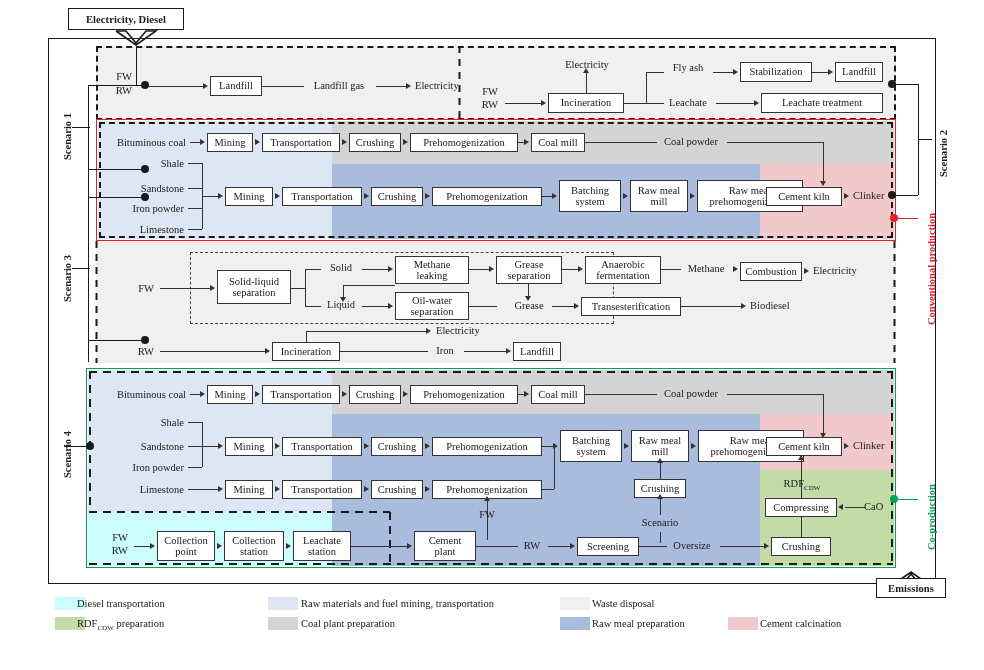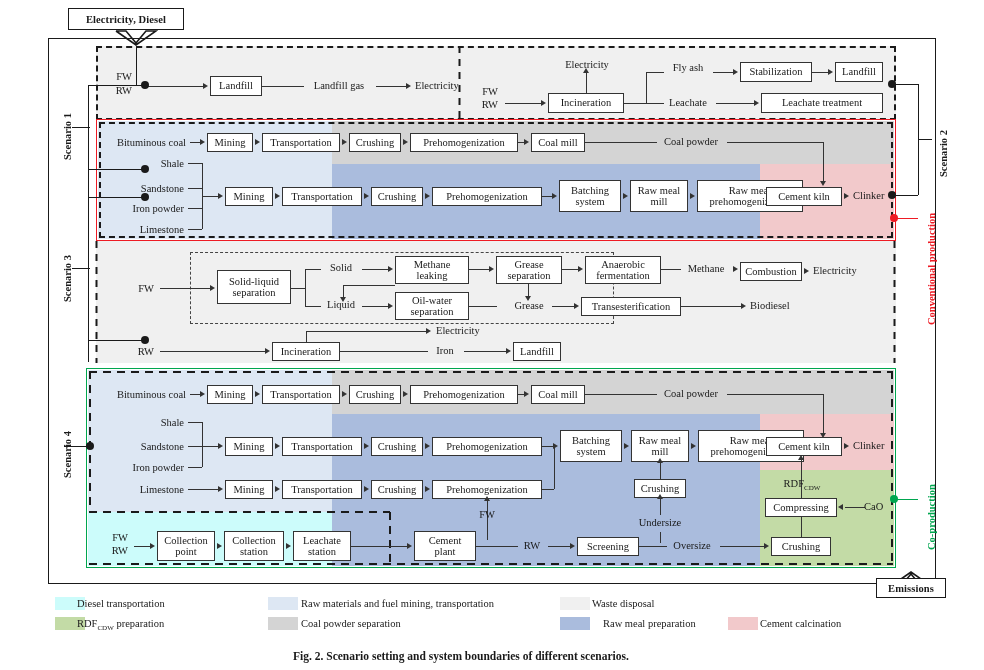--- a/index.html
+++ b/index.html
@@ -374,21 +374,21 @@
   <div class="pbox" style="left:766px;top:437px;width:76px;height:19px;">Cement kiln</div>
   <div class="arrow right" style="left:844px;top:443px;"></div>
   <div class="lbl" style="left:853px;top:440px;">Clinker</div>
 
   <div class="vline" style="left:660px;top:462px;height:17px;"></div>
   <div class="arrow up" style="left:657px;top:458px;"></div>
 
   <div class="pbox" style="left:634px;top:479px;width:52px;height:19px;">Crushing</div>
   <div class="vline" style="left:660px;top:498px;height:17px;"></div>
   <div class="arrow up" style="left:657px;top:494px;"></div>
-  <div class="lbl c" style="left:630px;top:517px;width:60px;">Undersize</div>
+  <div class="lbl c" style="left:630px;top:517px;width:60px;">Scenario</div>
   <div class="vline" style="left:660px;top:532px;height:11px;"></div>
 
   <div class="vline" style="left:487px;top:500px;height:40px;"></div>
   <div class="arrow up" style="left:484px;top:496px;"></div>
   <div class="lbl c" style="left:467px;top:509px;width:40px;">FW</div>
 
   <div class="lbl r" style="left:98px;top:532px;width:30px;">FW</div>
   <div class="lbl r" style="left:98px;top:545px;width:30px;">RW</div>
   <div class="hline" style="left:134px;top:546px;width:18px;"></div>
   <div class="arrow right" style="left:150px;top:543px;"></div>
@@ -485,26 +485,22 @@
 
   <div class="swatch" style="left:560px;top:597px;background:#f0f0f0;"></div>
   <div class="legend-text" style="left:592px;top:598px;">Waste disposal</div>
 
   <div class="swatch" style="left:55px;top:617px;background:#c3dba6;"></div>
   <div class="legend-text" style="left:77px;top:618px;">
     <span>RDF</span><sub>CDW</sub><span> preparation</span>
   </div>
 
   <div class="swatch" style="left:268px;top:617px;background:#d4d4d4;"></div>
-  <div class="legend-text" style="left:301px;top:618px;">Coal powder separation</div>
+  <div class="legend-text" style="left:301px;top:618px;">Coal plant preparation</div>
 
   <div class="swatch" style="left:560px;top:617px;background:#aabcdd;"></div>
-  <div class="legend-text" style="left:592px;top:618px;margin-left:11px;">Raw meal preparation</div>
+  <div class="legend-text" style="left:592px;top:618px;">Raw meal preparation</div>
 
   <div class="swatch" style="left:728px;top:617px;background:#f2c9cb;"></div>
   <div class="legend-text" style="left:760px;top:618px;">Cement calcination</div>
 
-  <div class="cap" style="left:293px;top:650px;">
-    <span>Fig. 2.</span>
-    <span style="font-weight:bold;">Scenario setting and system boundaries of different scenarios.</span>
-  </div>
 
 </div>
 
 </body></html>

